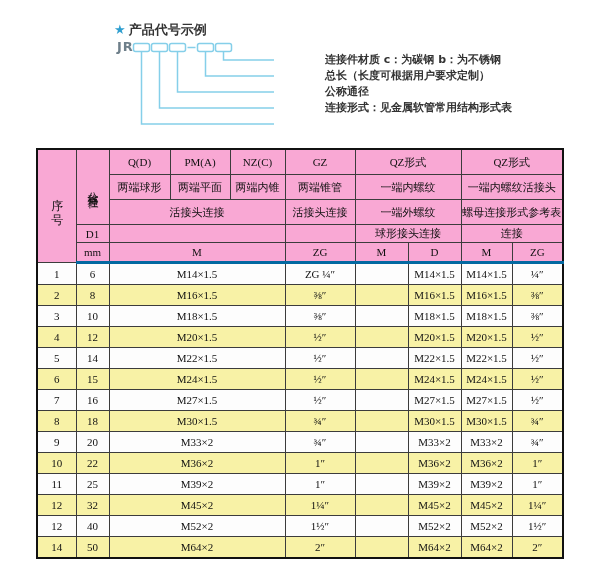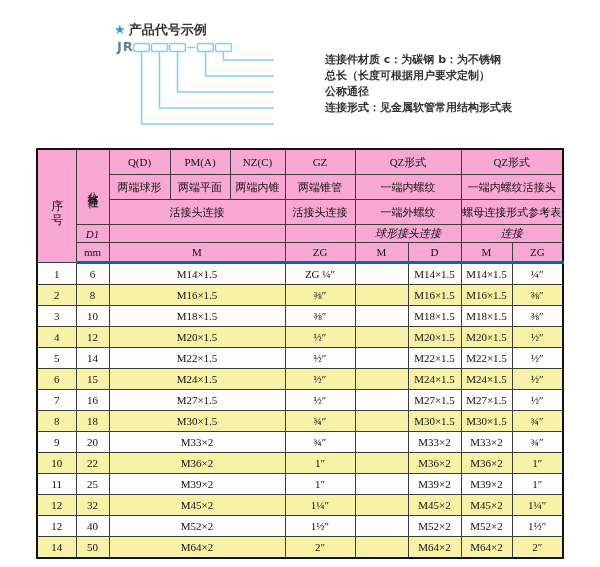--- a/index.html
+++ b/index.html
@@ -25,21 +25,21 @@
     letter-spacing:2px; white-space:nowrap; }
 
   
   table.spec { position:absolute; left:36px; top:148px; border-collapse:collapse;
     table-layout:fixed; border:2px solid #111;
     font-family:"Liberation Serif","DejaVu Serif",serif; }
   .spec th, .spec td { border:1px solid #3c3c3c; text-align:center;
     vertical-align:middle; padding:0; overflow:hidden; white-space:nowrap; }
   .spec thead th { background:#f9a8d4; font-weight:normal; font-size:11px; color:#111; }
   .spec tr.h1 th, .spec tr.h2 th, .spec tr.h3 th { height:24px; }
-  .spec tr.h4 th { height:17px;font-style:italic; }
+  .spec tr.h4 th { height:17px; }
   .spec tr.h5 th { height:18px; border-bottom:3px solid #0369a1; }
   .spec tbody td { height:20px; font-size:11px; color:#111; background:#fdfdfd; }
   .spec tbody tr.alt td { background:#f8f2a6; }
   .vcell { background:#a9dbef; }
   .vtext { writing-mode:vertical-lr; text-orientation:upright; display:inline-block; }
   th.seq-h .vtext { letter-spacing:16px; font-size:12px; }
   th.dn-h .vtext { letter-spacing:2px; font-size:11px; }
 </style>
 </head>
 <body>

